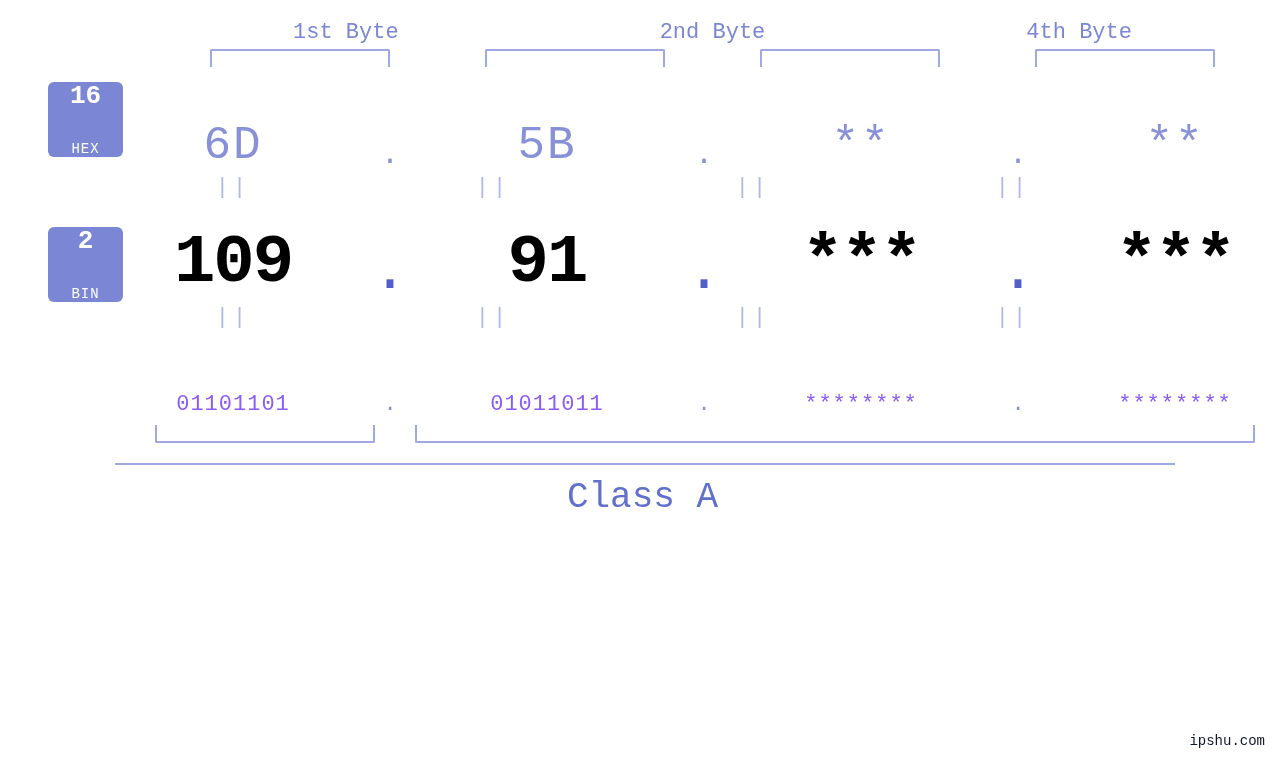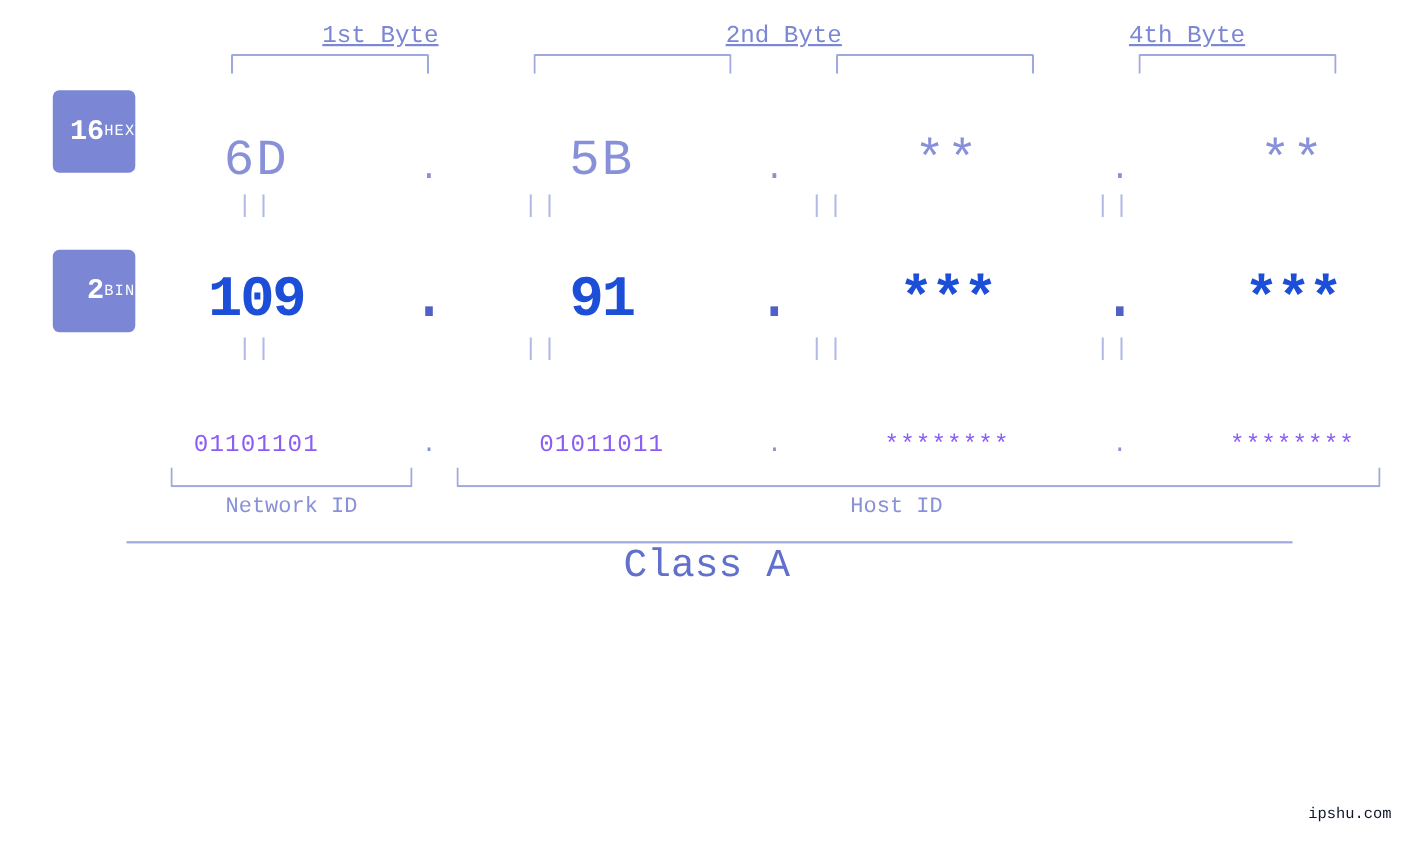--- a/index.html
+++ b/index.html
@@ -31,21 +31,20 @@
       justify-content: space-around;
       padding: 0 0px;
     }
 
     .byte-label {
       color: #7b86d4;
       font-size: 22px;
       font-family: 'Courier New', Courier, monospace;
       text-align: center;
       width: 200px;
-      text-decoration: underline;
     }
 
     
     .bracket-row {
       display: flex;
       width: 1100px;
       margin-left: 140px;
       margin-top: 4px;
       justify-content: space-around;
     }
@@ -74,23 +73,23 @@
       gap: 0px;
     }
 
     .base-badge {
       background: #7b86d4;
       color: #ffffff;
       border-radius: 6px;
       width: 75px;
       height: 75px;
       display: flex;
-      flex-direction: row;
-      align-items: center;
-      justify-content: flex-end;
+      flex-direction: column;
+      align-items: center;
+      justify-content: space-between;
       margin-bottom: 0px;
     }
 
     .base-number {
       font-size: 26px;
       font-weight: bold;
       line-height: 1.1;
     }
 
     .base-name {
@@ -155,23 +154,23 @@
       letter-spacing: 2px;
     }
 
     .hex-dot {
       font-size: 30px;
       color: #8891d8;
     }
 
     
     .dec-value {
-      font-size: 52px;
+      font-size: 69px;
       font-weight: bold;
-      color: #1d4ed8;
+      color: #000000;
       font-family: 'Courier New', Courier, monospace;
       letter-spacing: -2px;
     }
 
     .dec-dot {
       font-size: 60px;
       color: #5060c8;
       line-height: 1;
       margin-top: 20px;
     }
@@ -280,21 +279,21 @@
       margin-left: 115px;
       height: 2px;
       background: #a0a8e0;
     }
 
     .class-label {
       text-align: center;
       color: #6070cc;
       font-size: 36px;
       font-family: 'Courier New', Courier, monospace;
-      margin-top: 0;
+      margin-top: 12px;
     }
 
     
     .watermark {
       position: absolute;
       bottom: 18px;
       right: 20px;
       color: #0f172a;
       font-size: 14px;
       font-family: 'Courier New', Courier, monospace;
@@ -437,24 +436,20 @@
 
     </div>
   </div>
 
   <div class="bottom-section">
     <div class="bottom-brackets">
       <div class="bottom-bracket-network"></div>
       <div class="bottom-bracket-spacer"></div>
       <div class="bottom-bracket-host"></div>
     </div>
-    <div class="bottom-labels">
-      <div class="network-id-label">Network ID</div>
-      <div class="host-id-label">Host ID</div>
-    </div>
   </div>
 
   <div class="class-section">
     <div class="class-bracket-line"></div>
     <div class="class-label">Class A</div>
   </div>
 
   <div class="watermark">ipshu.com</div>
 
 </div>

